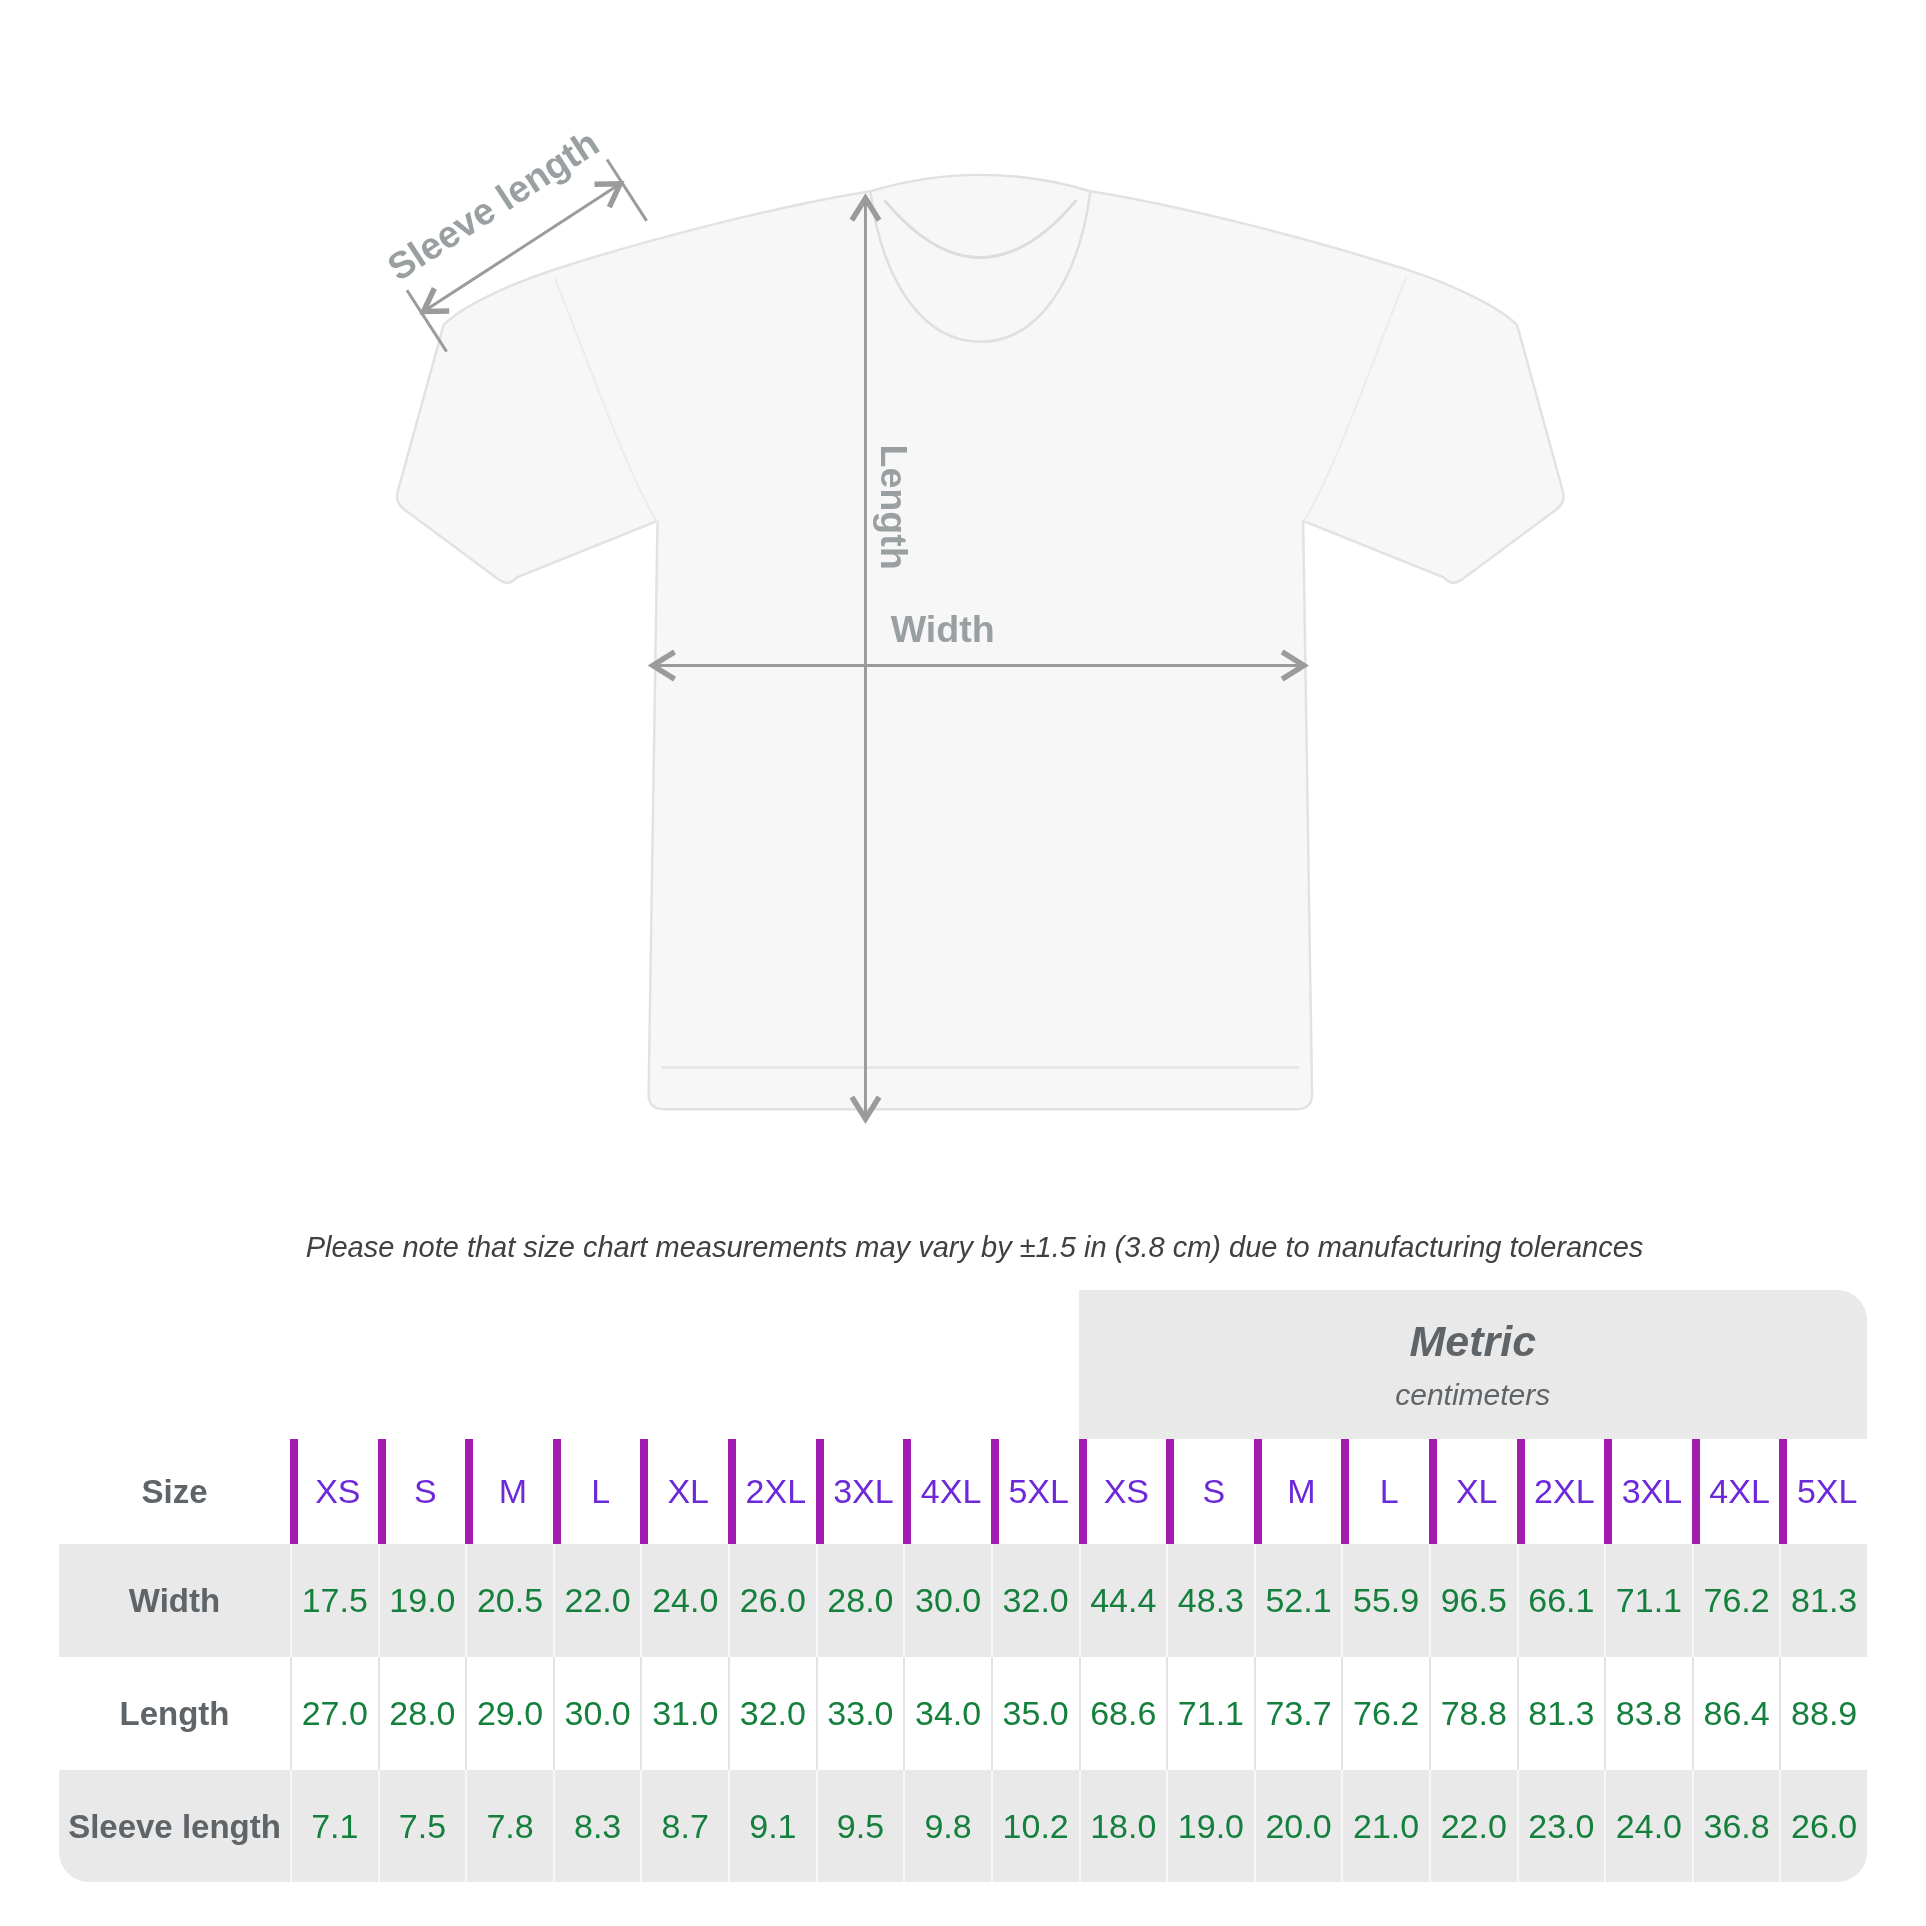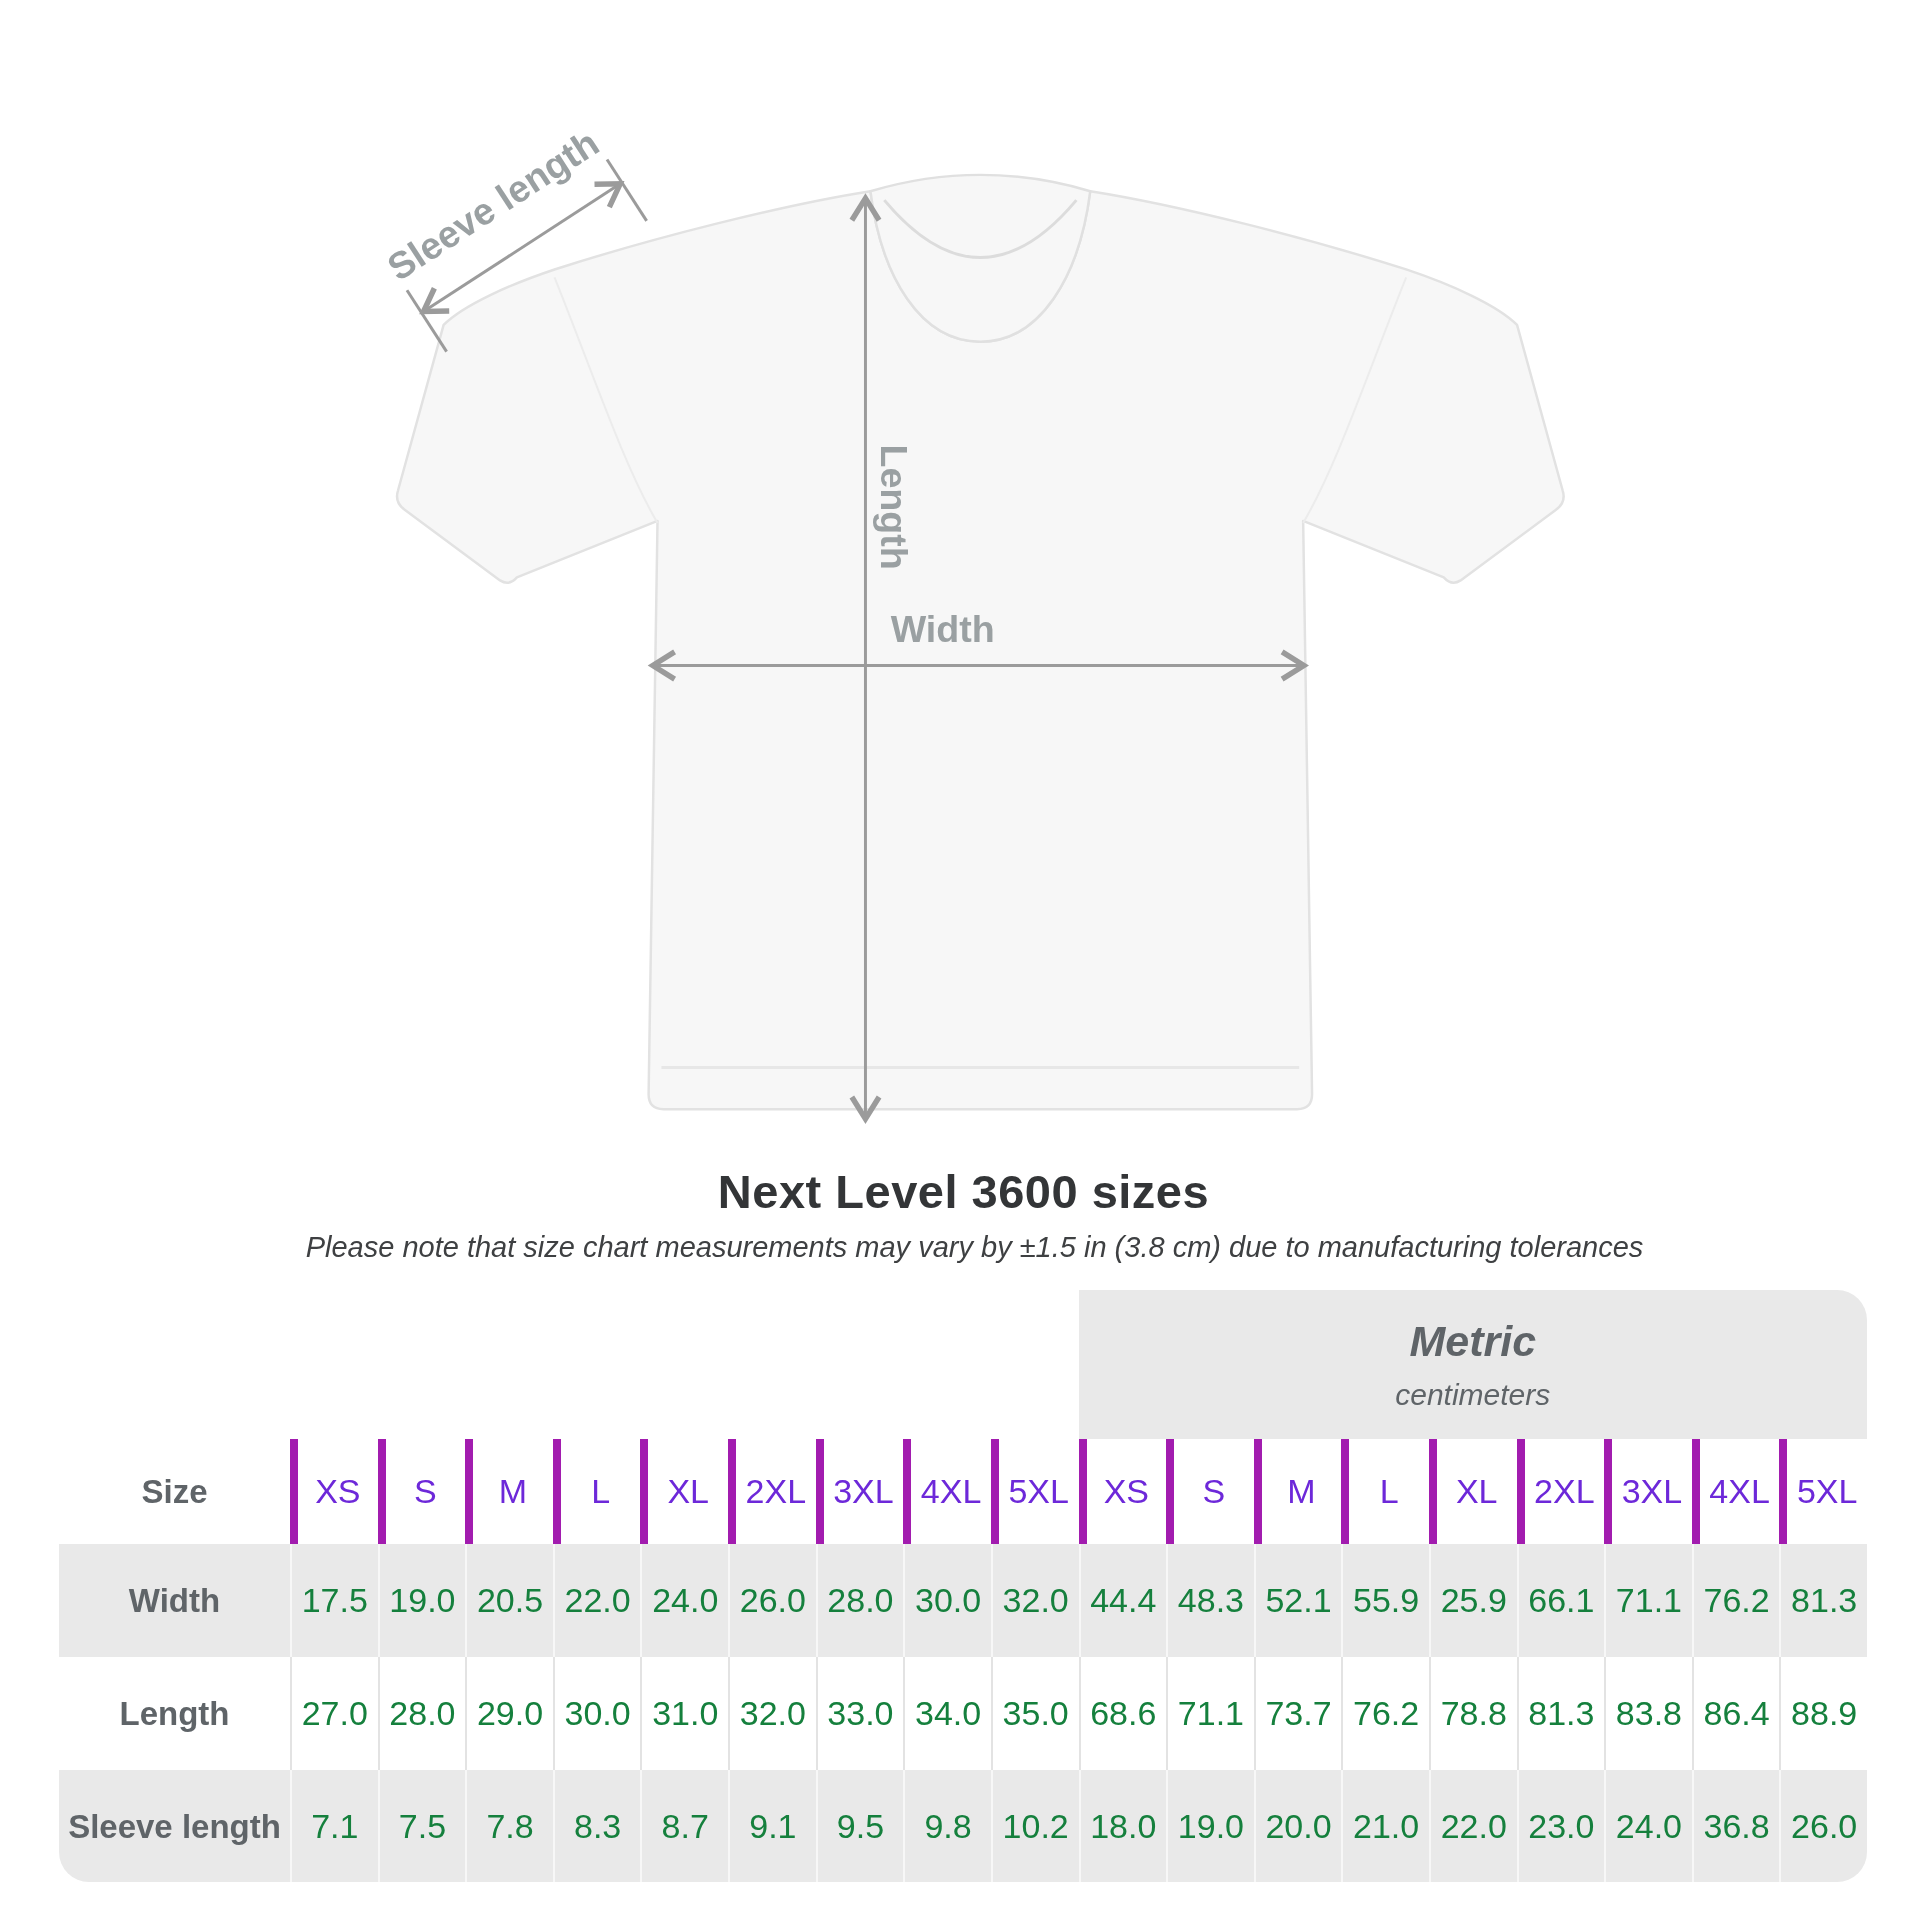--- a/index.html
+++ b/index.html
@@ -95,21 +95,20 @@
       <line x1="430" y1="313" x2="624" y2="187" marker-start="url(#ah)" marker-end="url(#ah)"></line>
       <line x1="613" y1="161" x2="653" y2="223"></line>
       <line x1="411" y1="293" x2="451" y2="355"></line>
     </g>
 
     <text transform="translate(505,218) rotate(-33)" text-anchor="middle" font-size="38" font-weight="bold" fill="#9aa0a2">Sleeve length</text>
     <text transform="translate(890,512) rotate(90)" text-anchor="middle" font-size="38" font-weight="bold" fill="#9aa0a2">Length</text>
     <text x="952" y="648" text-anchor="middle" font-size="38" font-weight="bold" fill="#9aa0a2">Width</text>
   </svg>
 
-  <div class="title">Next Level 3600 sizes</div>
   <div class="subtitle">Please note that size chart measurements may vary by ±1.5 in (3.8 cm) due to manufacturing tolerances</div>
 
   <div class="size-table">
 
     <div class="band band-met">
       <div class="g-name">Metric</div>
       <div class="g-unit">centimeters</div>
     </div>
 
     <div class="cell rl">Size</div>
@@ -139,21 +138,21 @@
     <div class="cell vc g">22.0</div>
     <div class="cell vc g">24.0</div>
     <div class="cell vc g">26.0</div>
     <div class="cell vc g">28.0</div>
     <div class="cell vc g">30.0</div>
     <div class="cell vc g">32.0</div>
     <div class="cell vc g">44.4</div>
     <div class="cell vc g">48.3</div>
     <div class="cell vc g">52.1</div>
     <div class="cell vc g">55.9</div>
-    <div class="cell vc g">25.9</div>
+    <div class="cell vc g">96.5</div>
     <div class="cell vc g">66.1</div>
     <div class="cell vc g">71.1</div>
     <div class="cell vc g">76.2</div>
     <div class="cell vc g">81.3</div>
 
     <div class="cell rl">Length</div>
     <div class="cell vc">27.0</div>
     <div class="cell vc">28.0</div>
     <div class="cell vc">29.0</div>
     <div class="cell vc">30.0</div>

